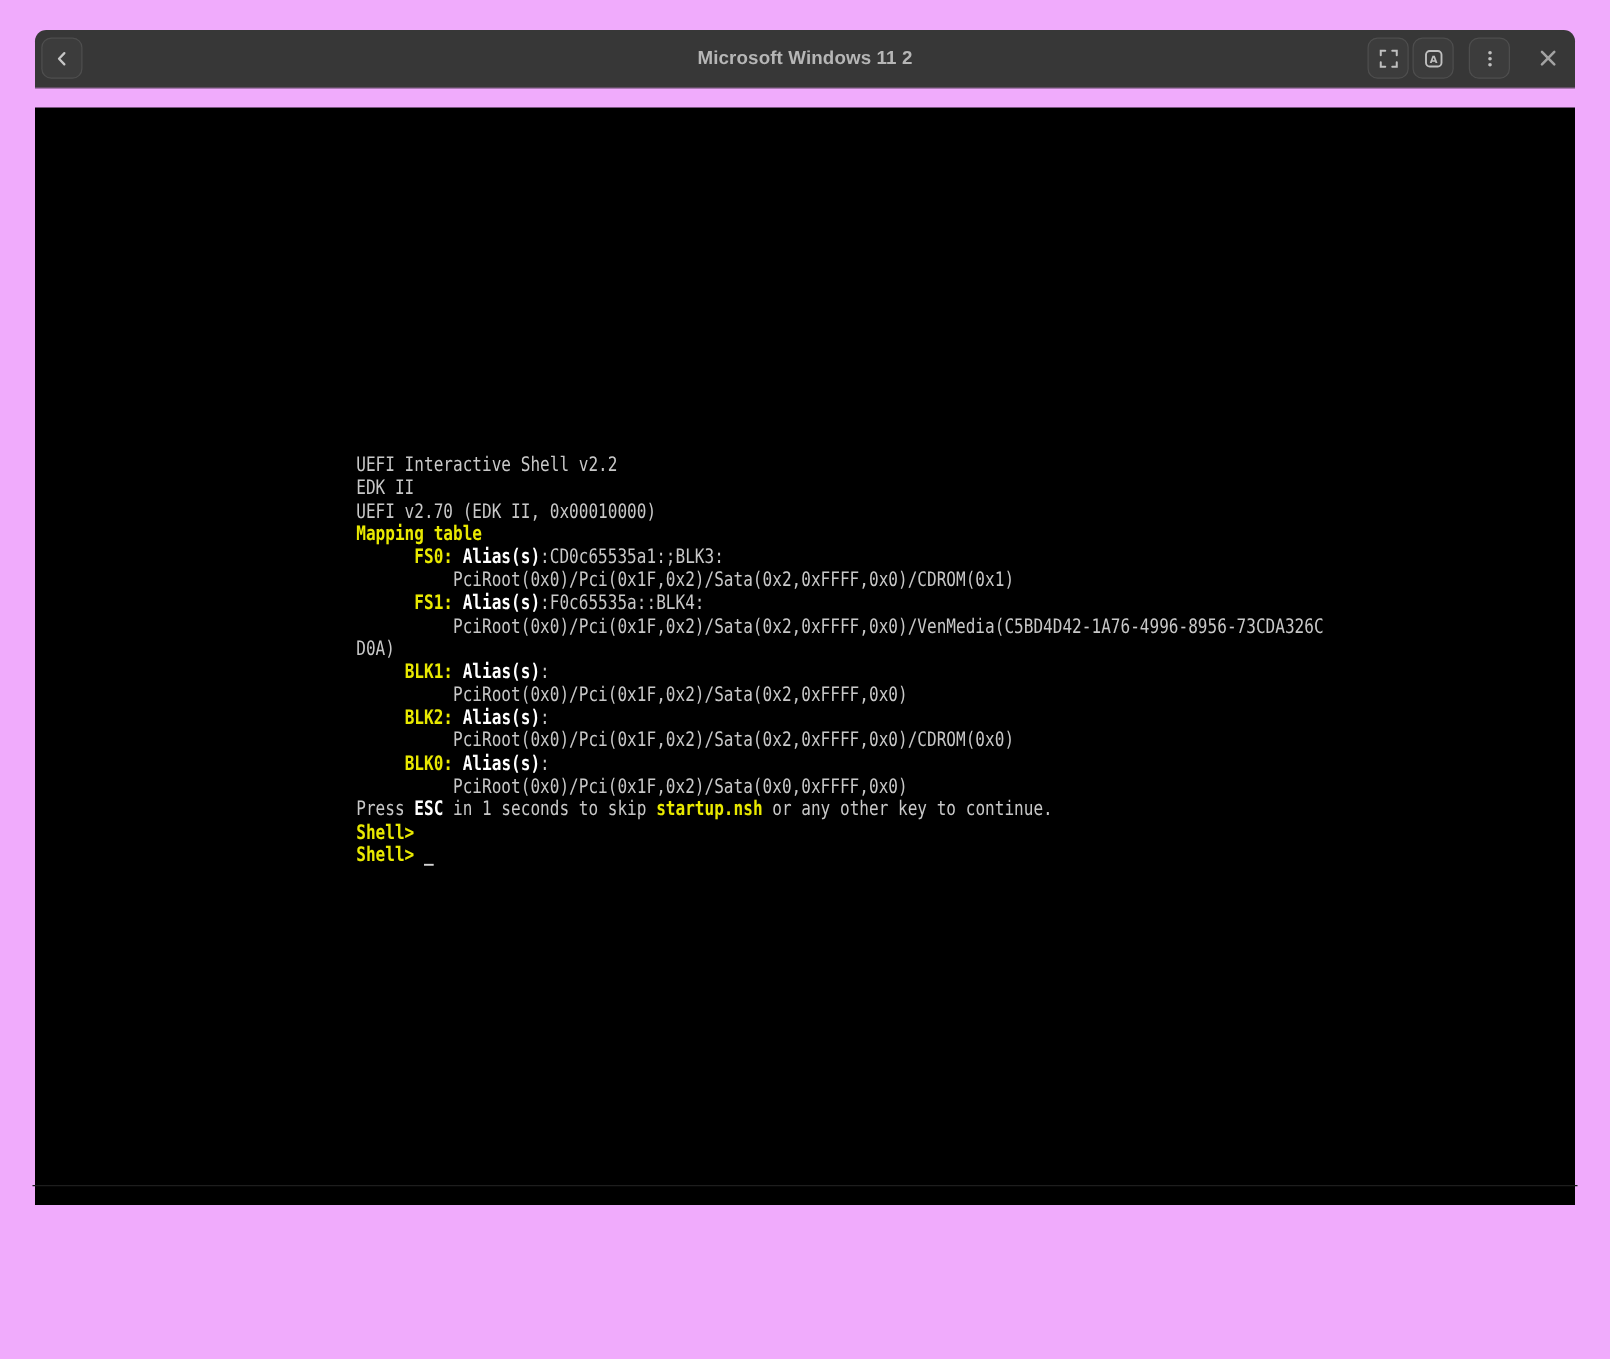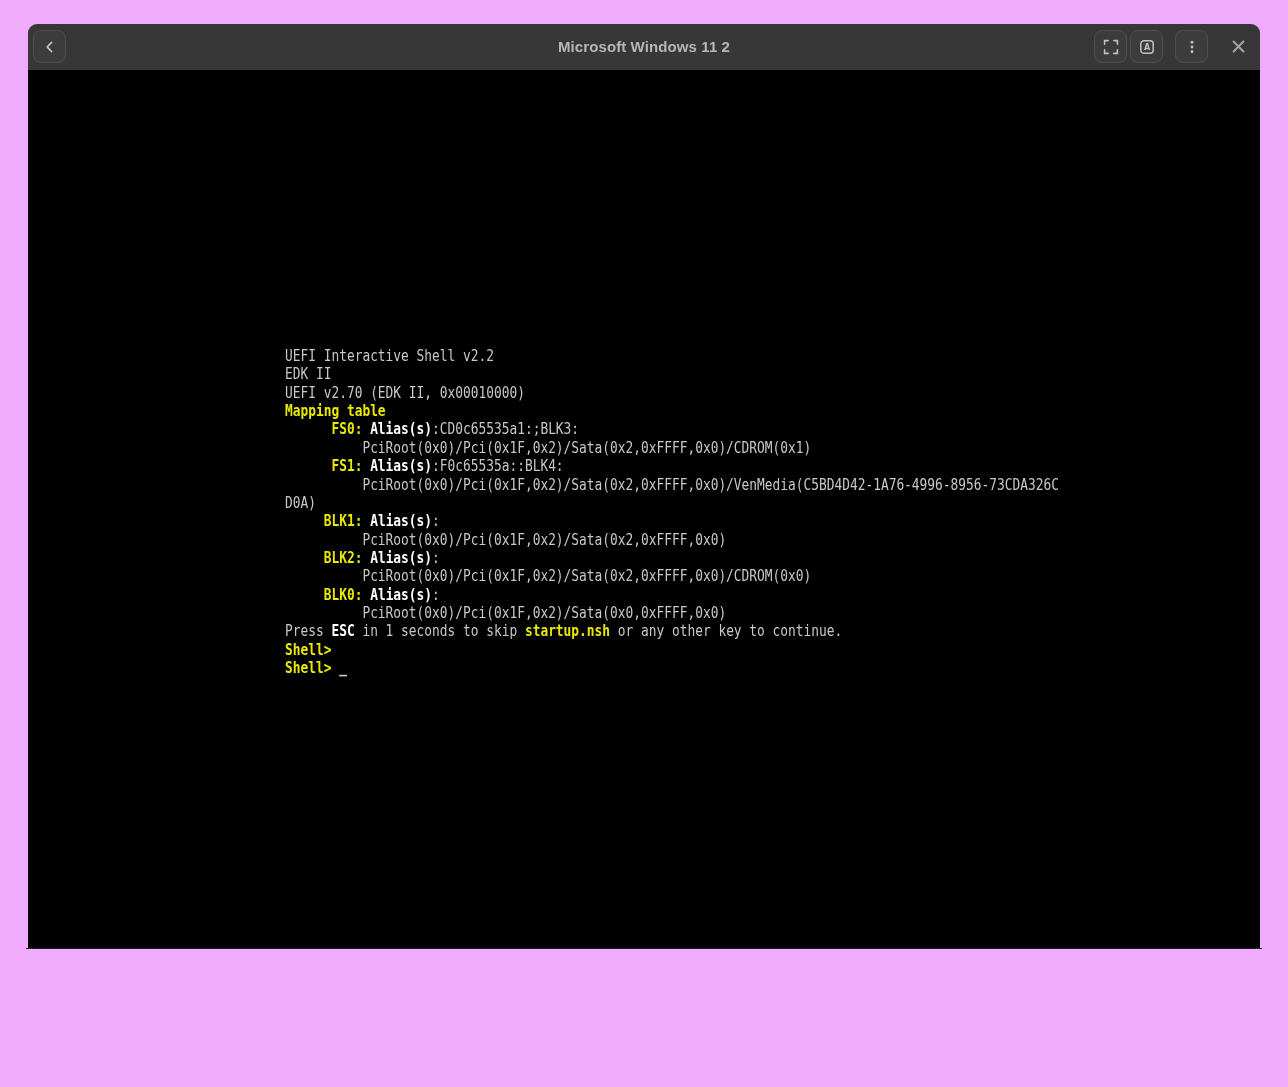--- a/index.html
+++ b/index.html
@@ -66,21 +66,21 @@
   }
   .btn-back        { left: 5px; }
   .btn-fullscreen  { left: 1066px; }
   .btn-keyboard    { left: 1102px; }
   .btn-menu        { left: 1147px; }
   .btn-close      { left: 1194px; }
   
   .vm-display {
     position: absolute;
     left: 28px;
-    top: 70px;
+    top: 86px;
     width: 1232px;
     height: 878px;
     background: #000;
   }
   .window-bottom-border {
     position: absolute;
     left: 26px;
     top: 948px;
     width: 1236px;
     height: 1px;

